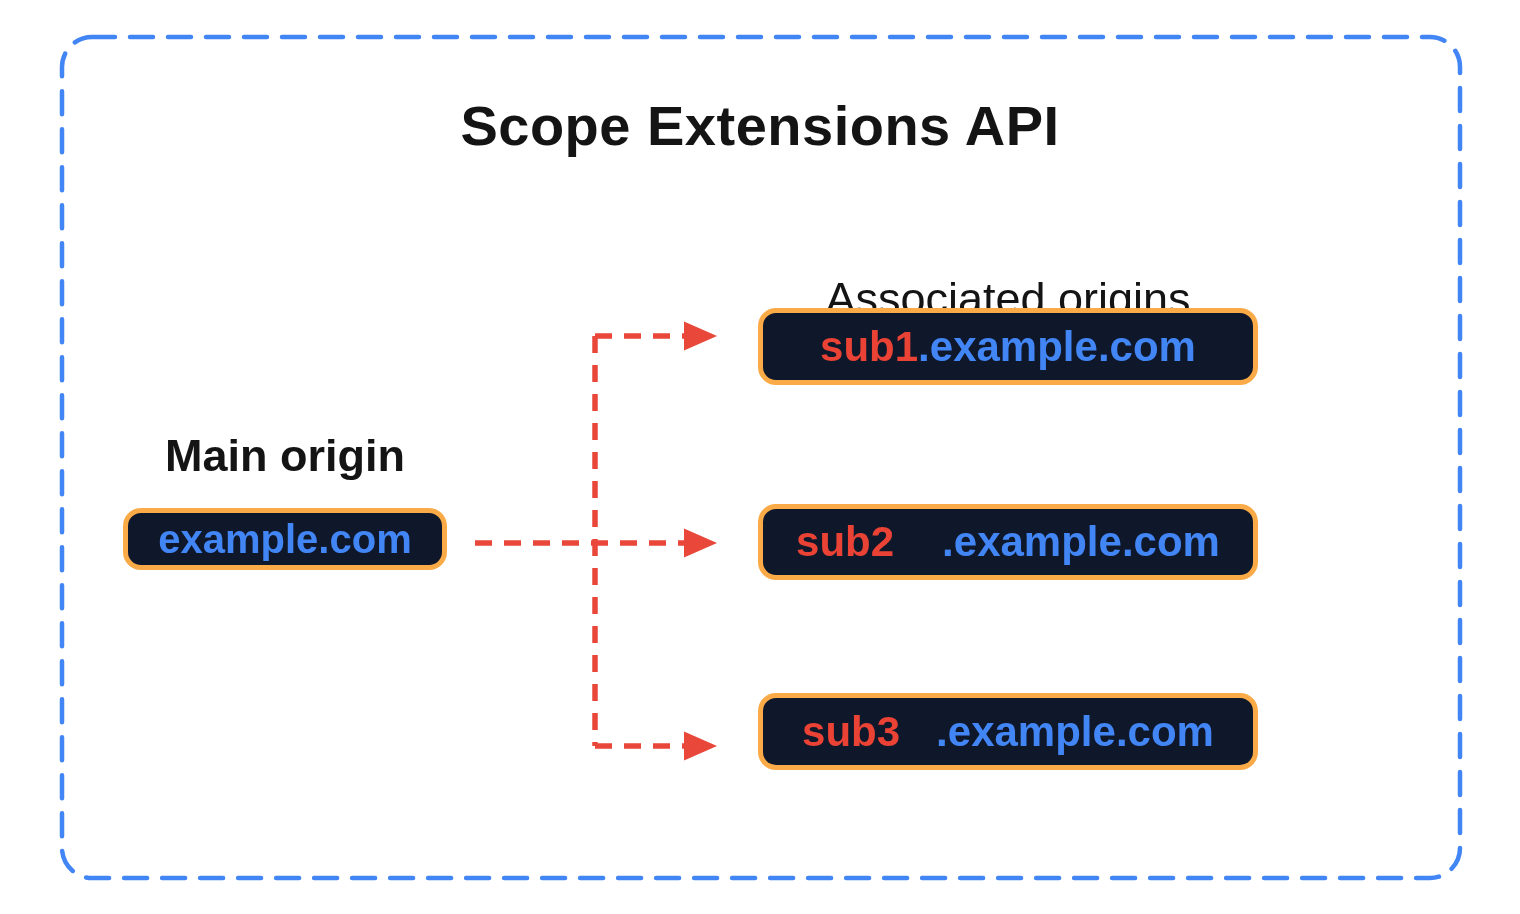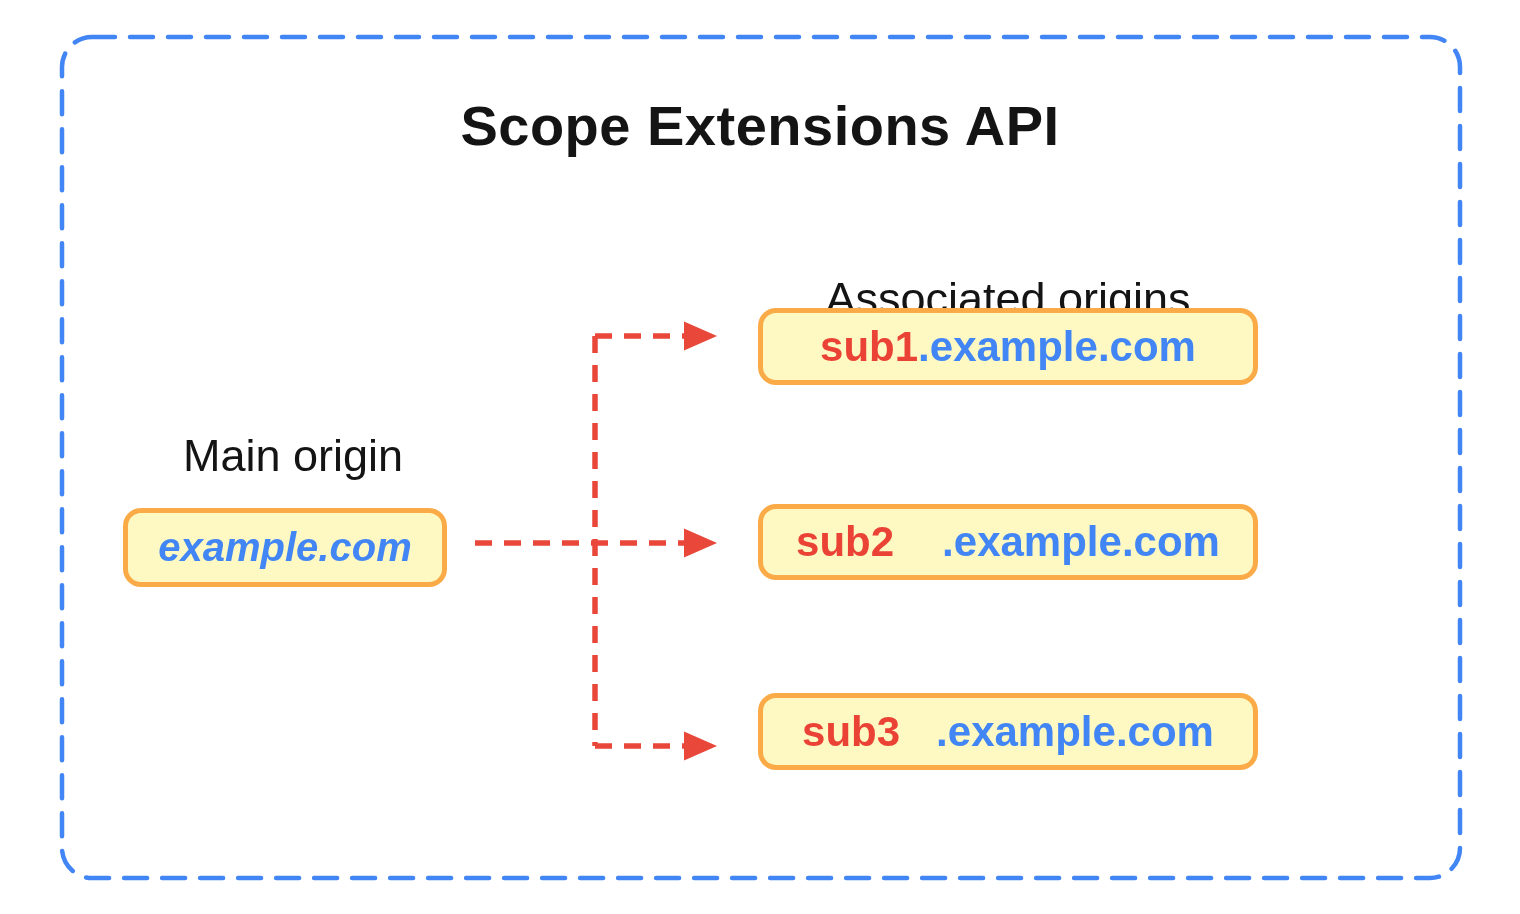--- a/index.html
+++ b/index.html
@@ -41,44 +41,44 @@
     color: #141414;
     text-align: center;
   }
   .label-associated {
     left: 758px;
     top: 226px;
     width: 500px;
     margin-top: 47px;
   }
   .label-main {
-    left: 111px;
+    left: 103px;
     top: 430px;
     width: 364px;
+    font-weight: bold;
   }
   .origin-box {
     position: absolute;
     box-sizing: border-box;
     border: 5px solid #FAAB47;
     border-radius: 18px;
-    background: #fef9c3;
+    background: #0f172a;
     display: flex;
     align-items: center;
     justify-content: center;
     font-size: 42px;
     font-weight: 700;
     white-space: nowrap;
   }
   .box-main {
     left: 123px;
     top: 508px;
     width: 324px;
-    height: 79px;
+    height: 62px;
     font-size: 40px;
-    font-style: italic;
   }
   .box-sub1 { left: 758px; top: 308px; width: 500px; height: 77px; }
   .box-sub2 { left: 758px; top: 504px; width: 500px; height: 76px; gap: 48px; }
   .box-sub3 { left: 758px; top: 693px; width: 500px; height: 77px; gap: 36px; }
   .txt-blue { color: #4285F4; }
   .txt-red  { color: #EA4335; }
 </style>
 </head>
 <body>
 

